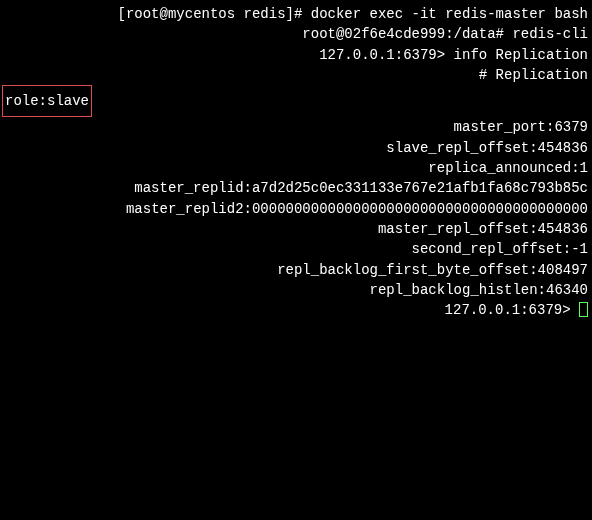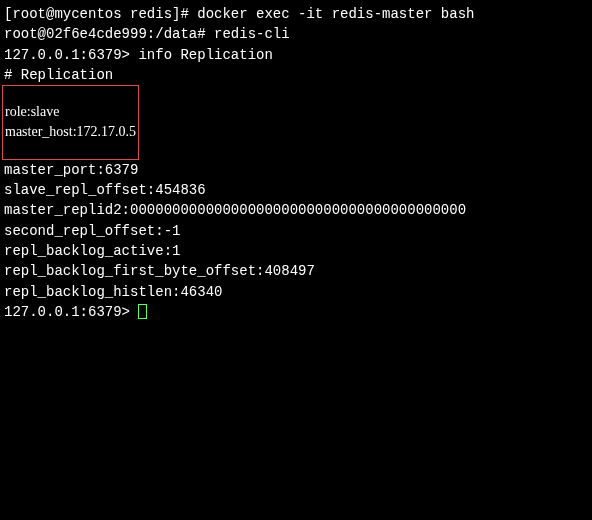--- a/index.html
+++ b/index.html
@@ -13,27 +13,27 @@
       font-size: 14px;
       color: #fff;
       padding: 4px;
       width: 592px;
       height: 520px;
       line-height: 1.45;
       overflow: hidden;
     }
     .line {
       white-space: pre;
+      text-align: right;
     }
     .boxed {
       border: 1px solid #d94f4f;
       display: inline-block;
-      padding: 16px 2px;
+      padding: 5px 2px;
       margin-left: -2px;
-      font-family: Liberation Serif, serif;
     }
     .cursor {
       display: inline-block;
       width: 9px;
       height: 15px;
       border: 1px solid #5fff5f;
       vertical-align: middle;
       margin-top: -2px;
     }
   </style>
@@ -41,27 +41,28 @@
 <body>
 
 
 
 <div class="line"><span>[root@mycentos redis]# </span><span>docker exec -it redis-master bash</span></div>
 <div class="line"><span>root@02f6e4cde999:/data# </span><span>redis-cli</span></div>
 <div class="line"><span>127.0.0.1:6379&gt; </span><span>info Replication</span></div>
 <div class="line"># Replication</div>
 <div class="boxed">
 <div class="line">role:slave</div>
-<div class="line">master_host:172.17.0.5</div>
 </div>
 <div id="outlines">
     <div class="line">master_port:6379</div>
     <div class="line">slave_repl_offset:454836</div>
+    <div class="line">replica_announced:1</div>
+    <div class="line">master_replid:a7d2d25c0ec331133e767e21afb1fa68c793b85c</div>
     <div class="line">master_replid2:0000000000000000000000000000000000000000</div>
+    <div class="line">master_repl_offset:454836</div>
     <div class="line">second_repl_offset:-1</div>
-    <div class="line">repl_backlog_active:1</div>
     <div class="line">repl_backlog_first_byte_offset:408497</div>
     <div class="line">repl_backlog_histlen:46340</div>
   </div>
 <div class="line"><span>127.0.0.1:6379&gt; </span><span class="cursor"></span></div>
 
 
 
 
 </body></html>

